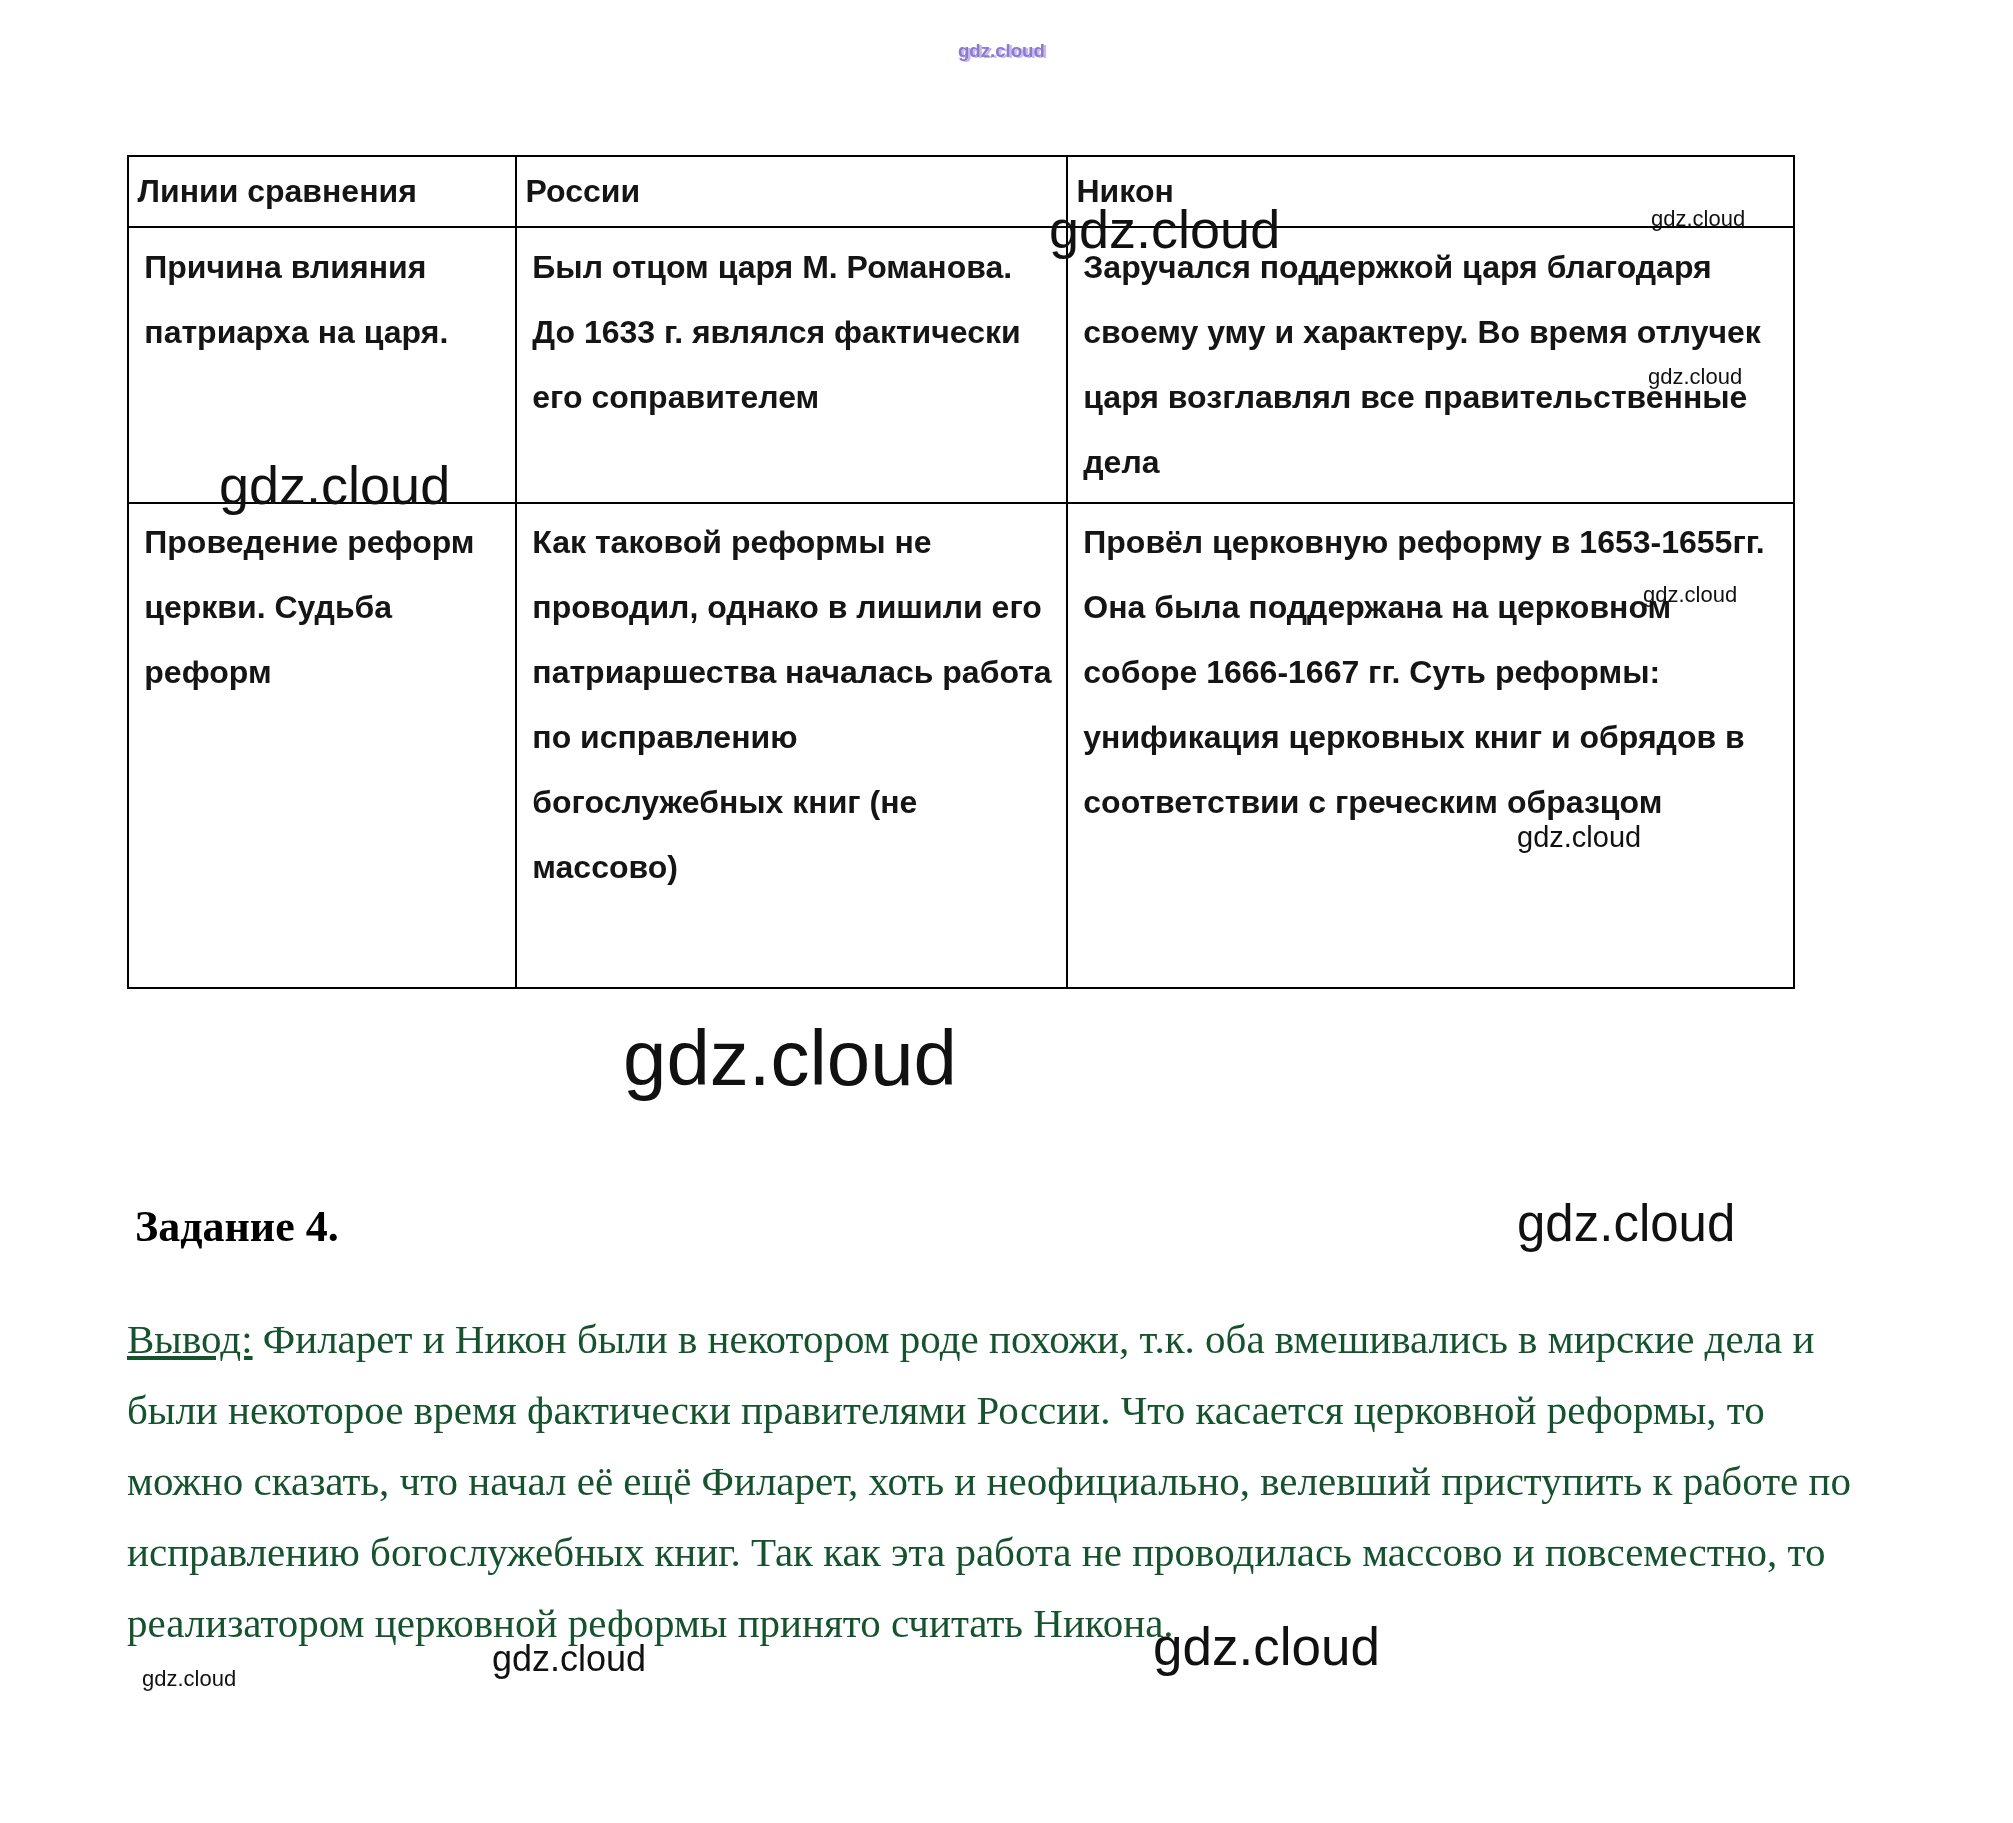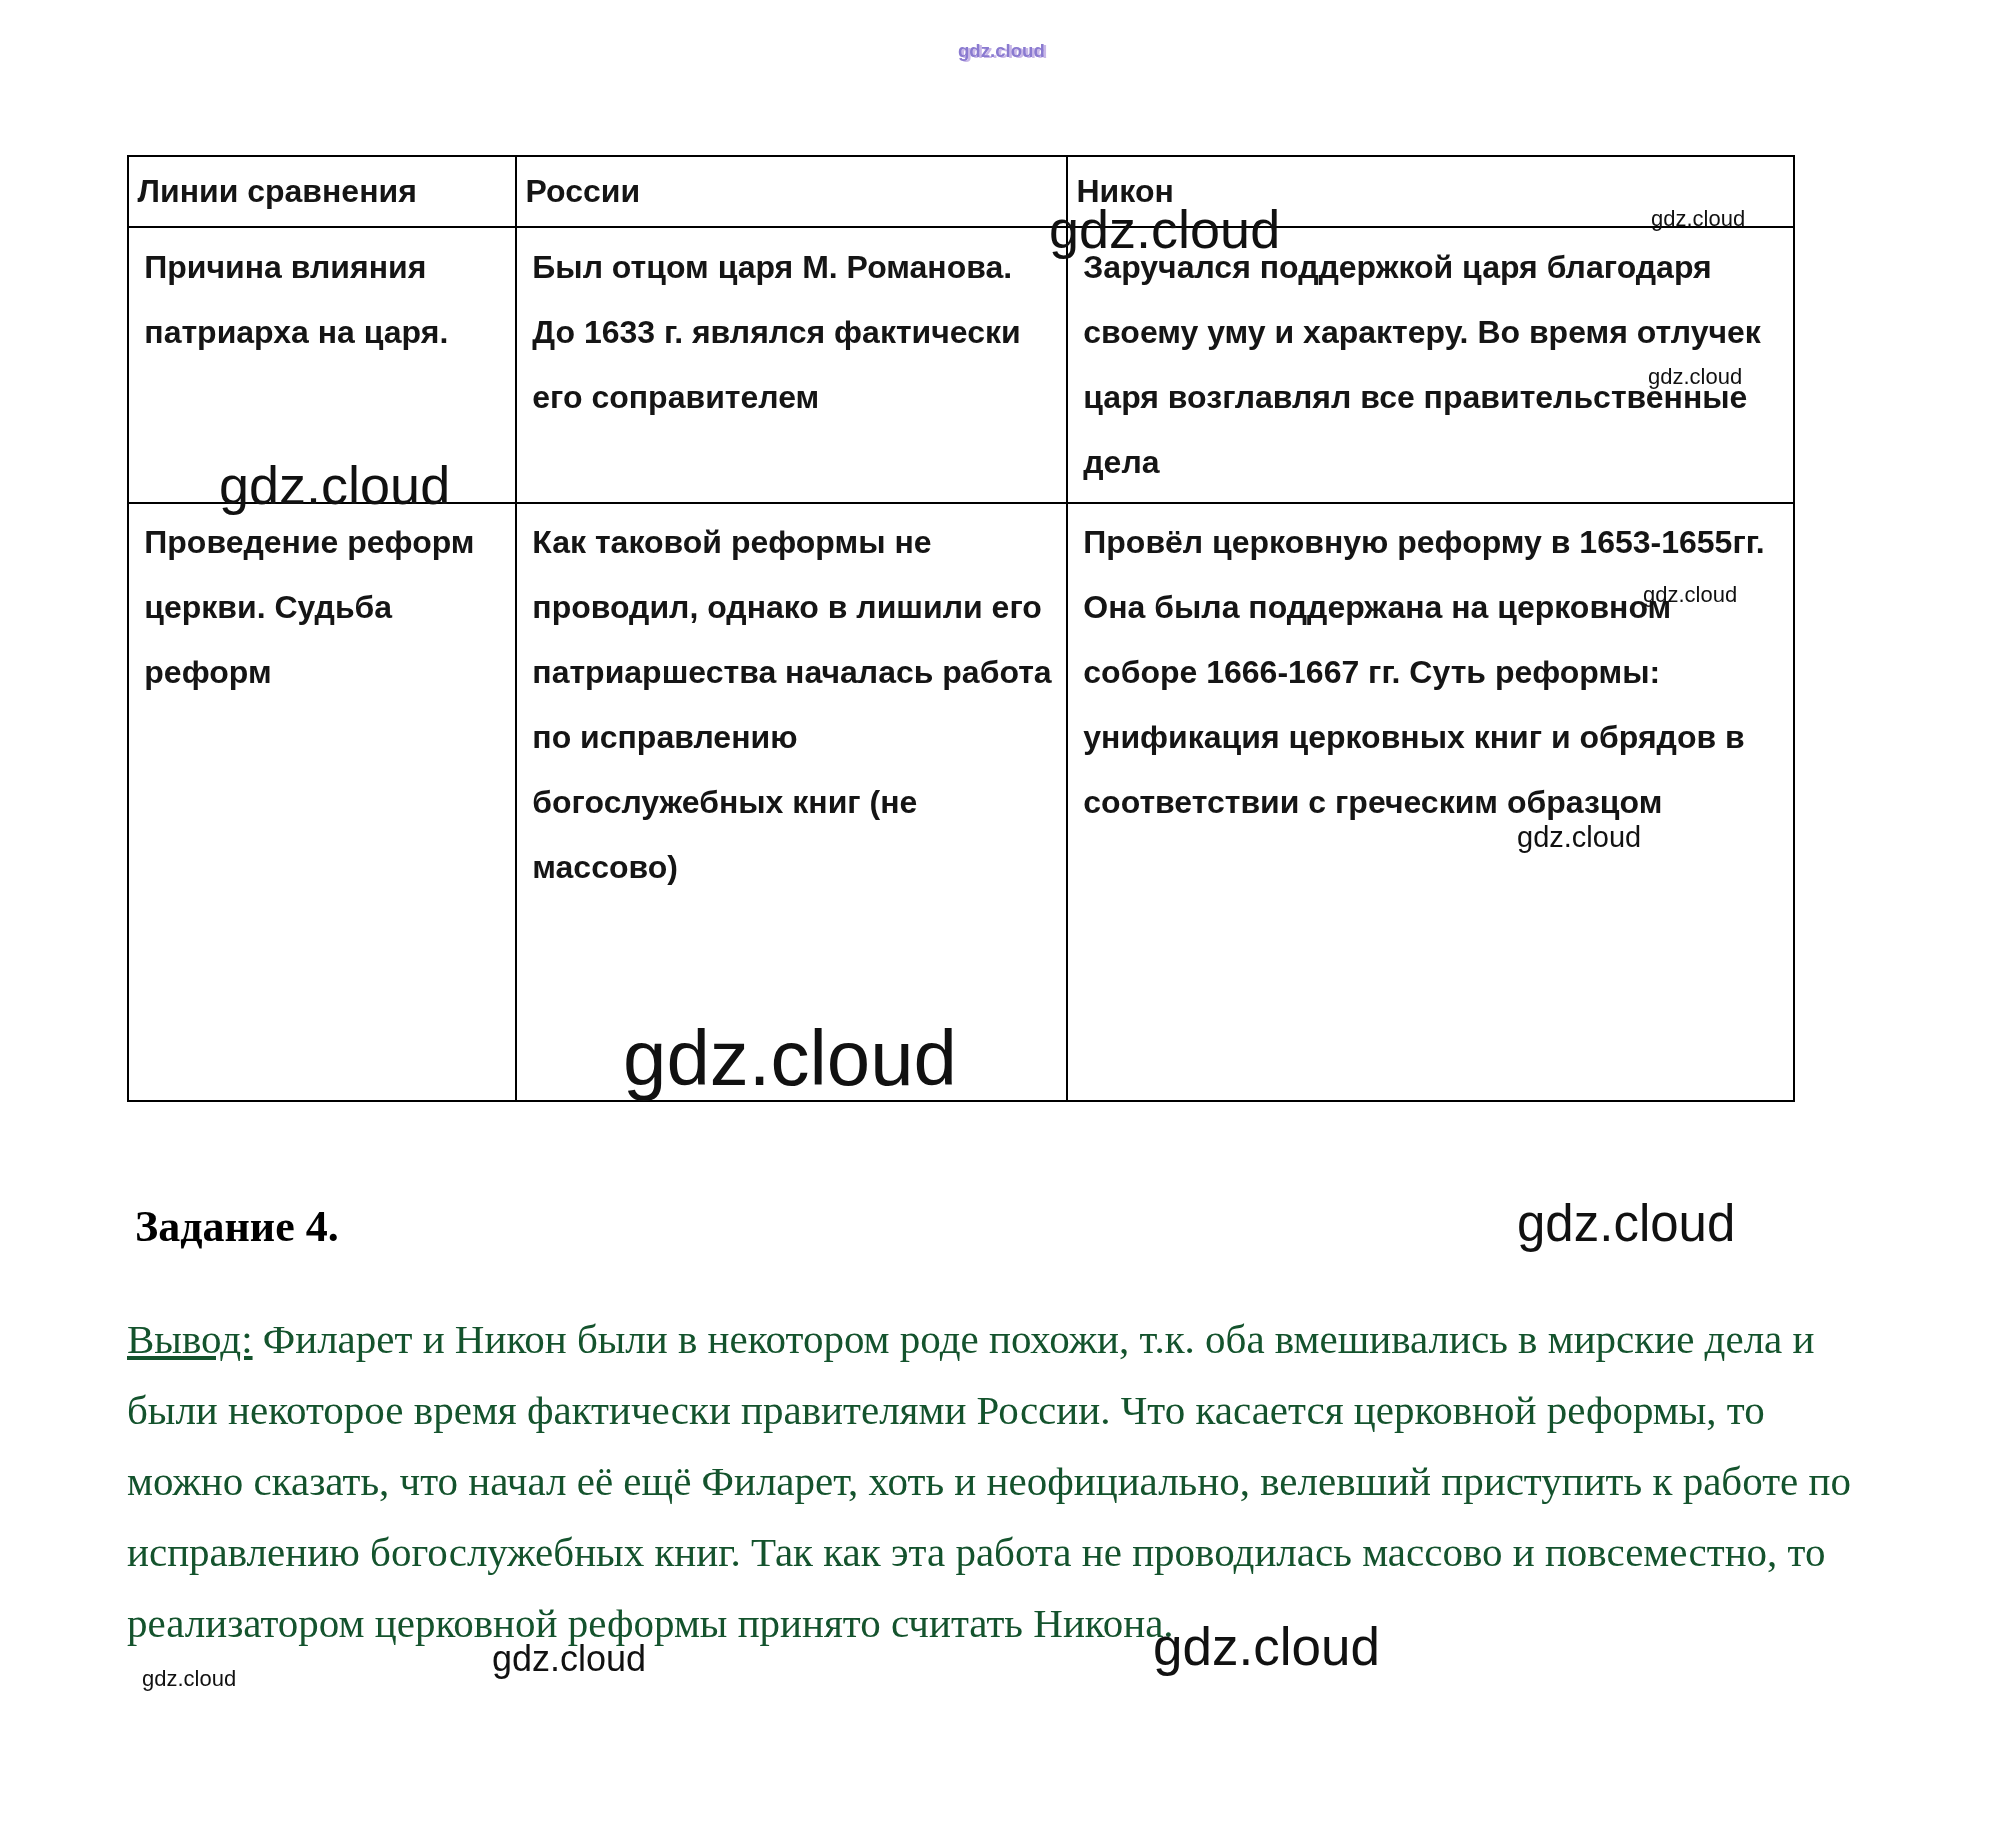--- a/index.html
+++ b/index.html
@@ -41,21 +41,21 @@
     overflow: hidden;
   }
   .cmp-table th {
     text-align: left;
     vertical-align: middle;
     padding: 5.1px 8.5px;
     line-height: 1.2;
   }
   .cmp-table tr.r-head { height: 71px; }
   .cmp-table tr.r1 { height: 271px; }
-  .cmp-table tr.r2 { height: 598px; border-radius: 28px; }
+  .cmp-table tr.r2 { height: 485px; border-radius: 28px; }
   .cmp-table tr.r3 { height: 208px; }
 
   
   .task-title {
     position: absolute;
     left: 127px;
     top: 1193px;
     font-family: "Liberation Serif", serif;
     font-weight: bold;
     font-size: 44px;

